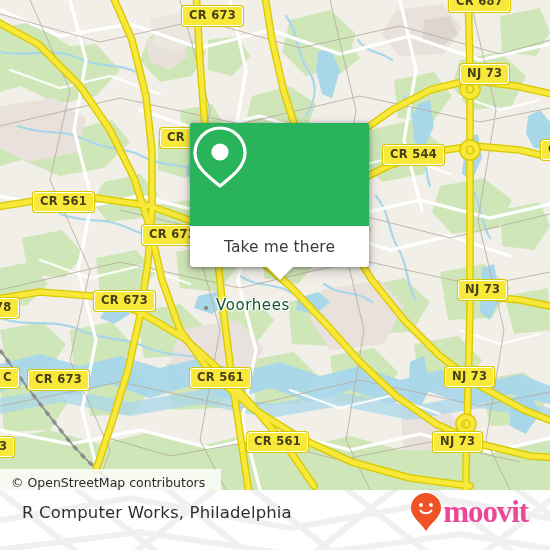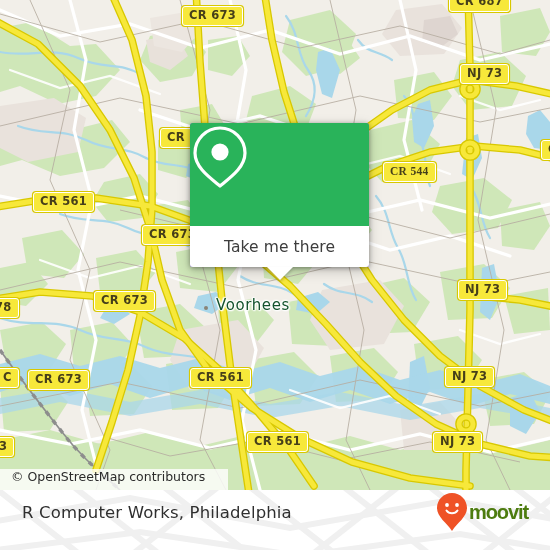--- a/index.html
+++ b/index.html
@@ -115,23 +115,23 @@
     border-top: 13px solid #ffffff;
     filter: drop-shadow(0 2px 1.5px rgba(0,0,0,0.22));
   }
 
   
   #attribution {
     position: absolute;
     left: 0;
     bottom: 0;
     height: 21px;
-    padding: 0 23px 0 11px;
+    padding: 0 16px 0 11px;
     display: flex;
-    align-items: flex-start;
+    align-items: flex-end;
     background: rgba(255,255,255,0.80);
     color: #2b2b2b;
     font-family: "DejaVu Sans", sans-serif;
     font-size: 12.5px;
     white-space: nowrap;
   }
 
   
   #footer {
     position: absolute;
@@ -163,23 +163,23 @@
     font-size: 16.5px;
     letter-spacing: 0.15px;
     white-space: nowrap;
   }
   #brand {
     display: flex;
     align-items: center;
     gap: 1px;
   }
   #brand-word {
-    color: #4d7c0f;
-    font-family: Liberation Sans, sans-serif;
-    font-size: 20px;
+    color: #ec4899;
+    font-family: Liberation Serif, serif;
+    font-size: 31px;
     font-weight: bold;
     letter-spacing: -1.1px;
     line-height: 30px;
   }
 </style>
 </head>
 <body>
 
 <div id="screen">
 
@@ -362,21 +362,21 @@
       </g>
     </svg>
 
     <div class="place-dot" style="left:204px; top:306px;"></div>
     <div class="place-label" style="left:216px; top:296px;">Voorhees</div>
 
     <div class="shield" style="left:182px; top:6px;">CR 673</div>
     <div class="shield" style="left:449px; top:-8px;">CR 687</div>
     <div class="shield" style="left:460px; top:64px;">NJ 73</div>
     <div class="shield" style="left:160px; top:128px;">CR 6</div>
-    <div class="shield" style="left:383px; top:162px;font-family:Liberation Serif, serif;">CR 544</div>
+    <div class="shield" style="left:383px; top:145px;">CR 544</div>
     <div class="shield" style="left:541px; top:140px;">CR</div>
     <div class="shield" style="left:33px; top:192px;">CR 561</div>
     <div class="shield" style="left:142px; top:225px;">CR 673</div>
     <div class="shield" style="left:458px; top:280px;">NJ 73</div>
     <div class="shield" style="left:-12px; top:298px;">78</div>
     <div class="shield" style="left:94px; top:291px;">CR 673</div>
     <div class="shield" style="left:-4px; top:368px;">C</div>
     <div class="shield" style="left:28px; top:370px;">CR 673</div>
     <div class="shield" style="left:190px; top:368px;">CR 561</div>
     <div class="shield" style="left:445px; top:367px;">NJ 73</div>

